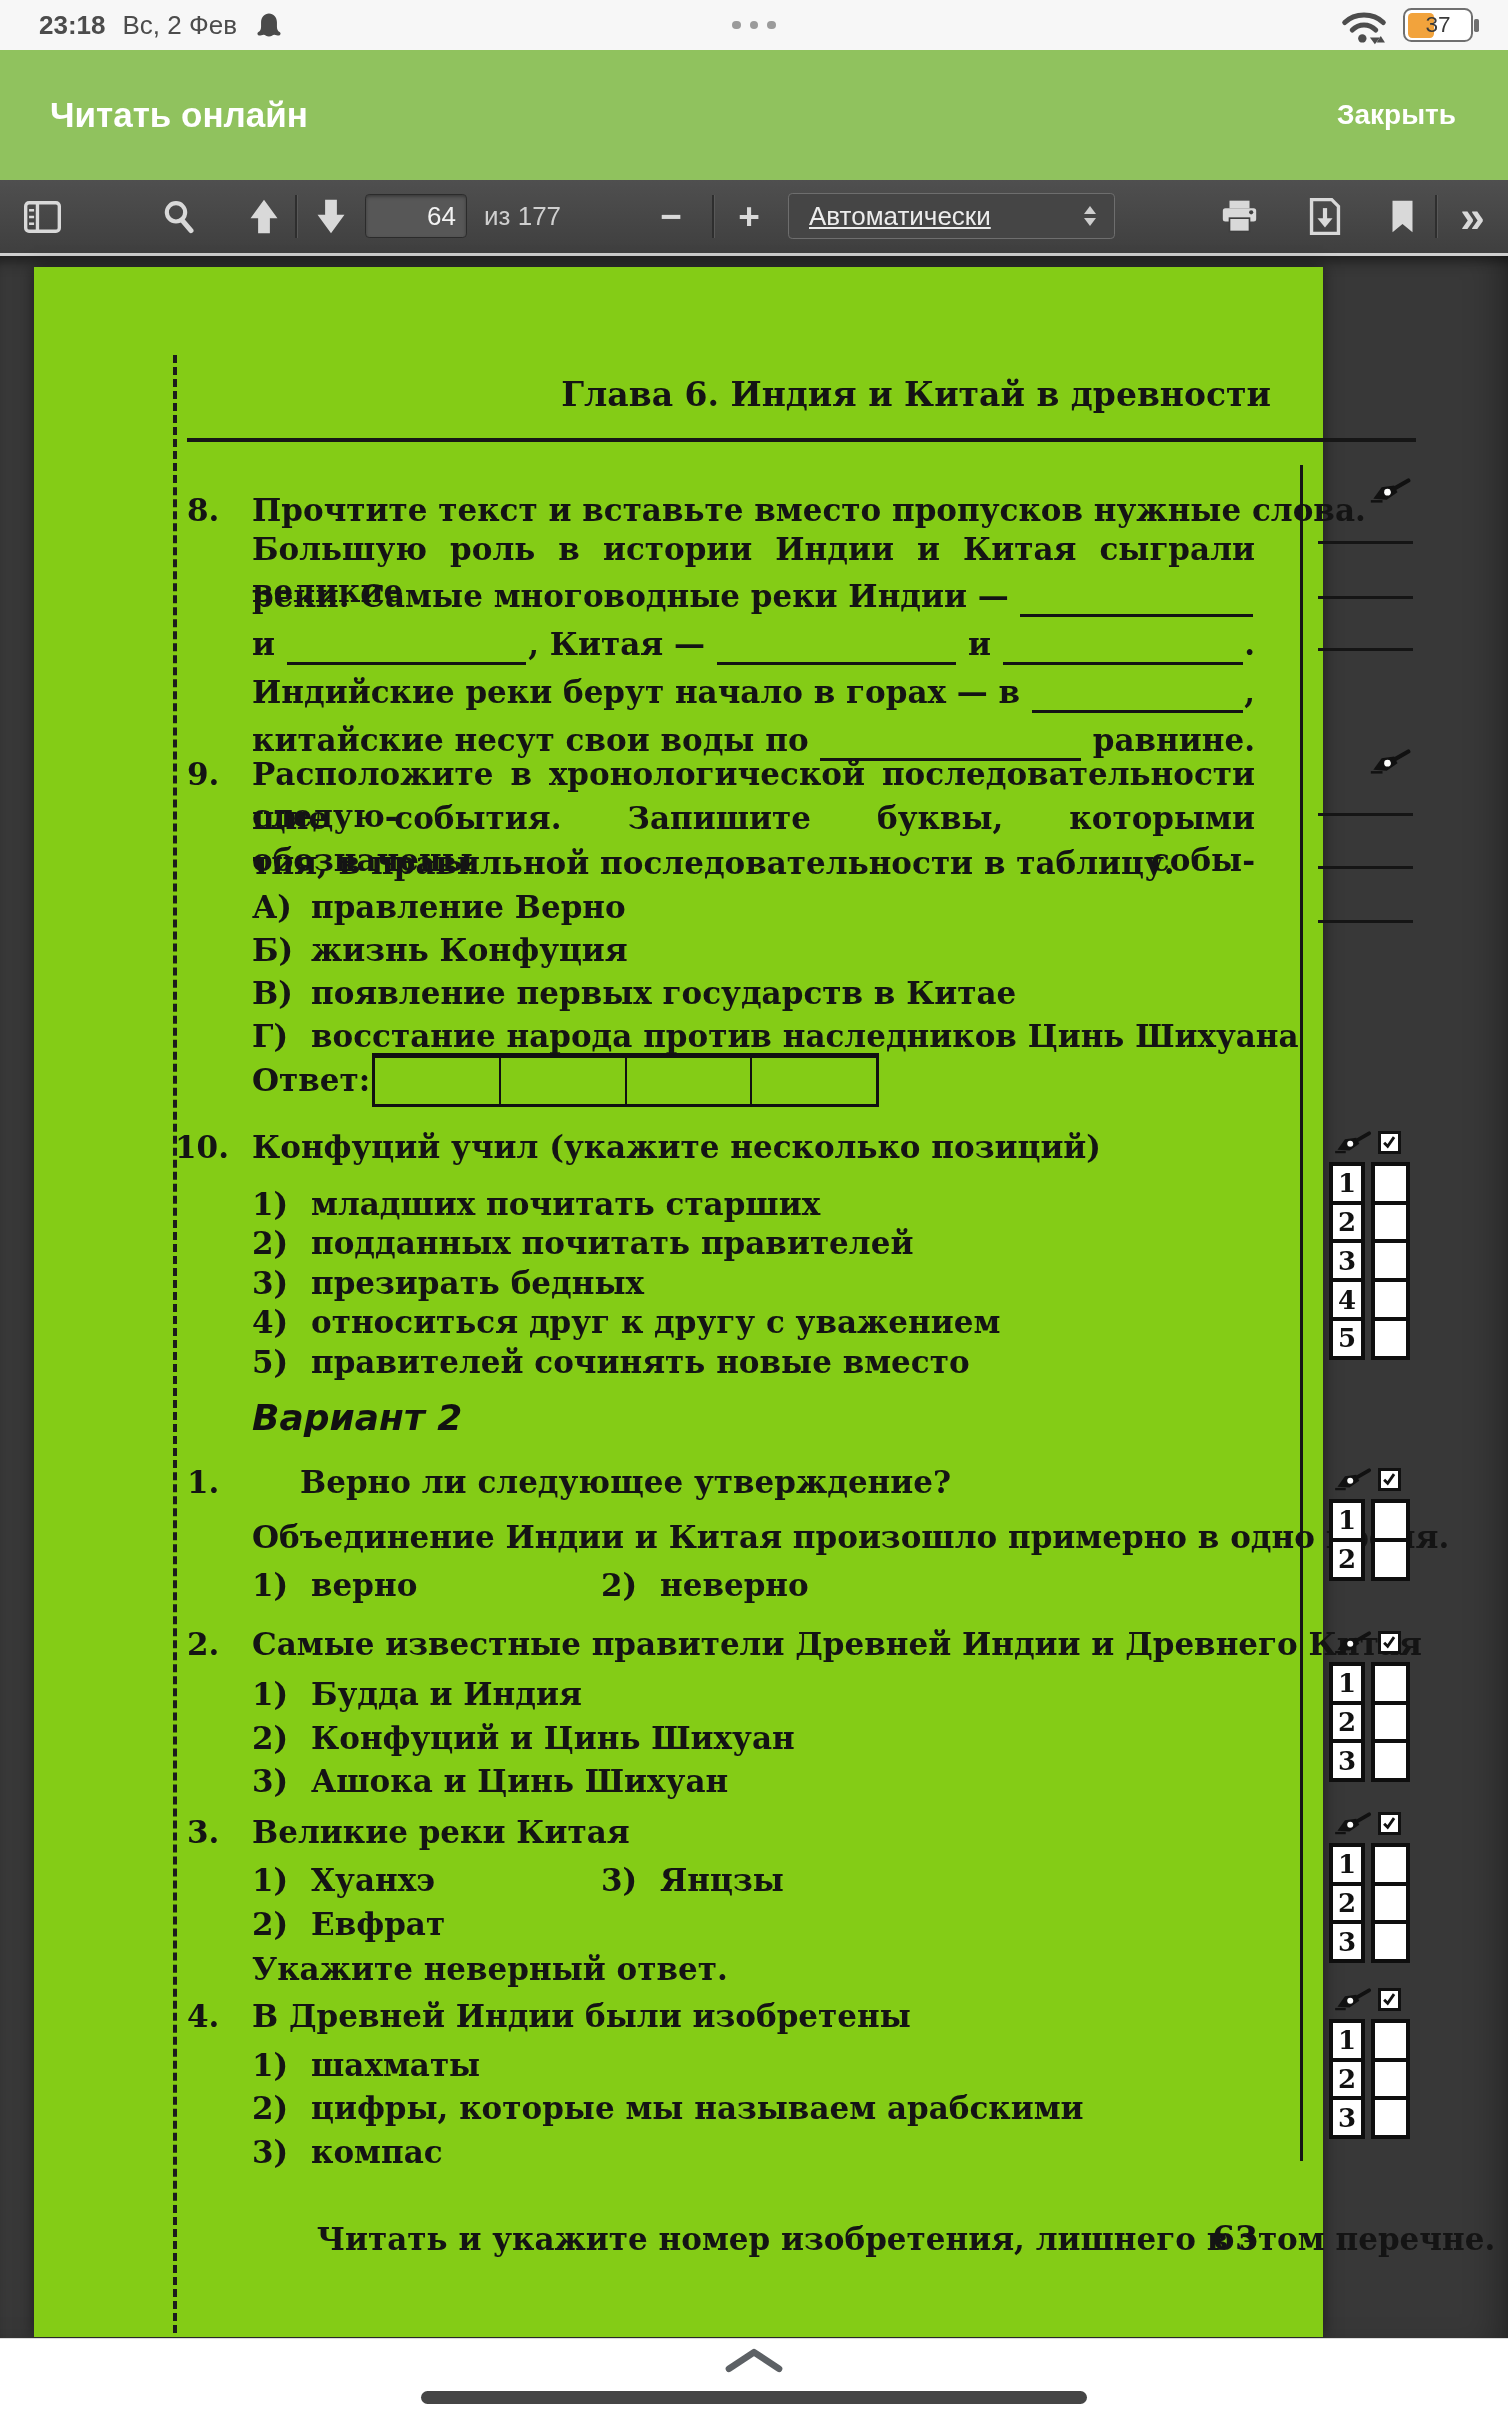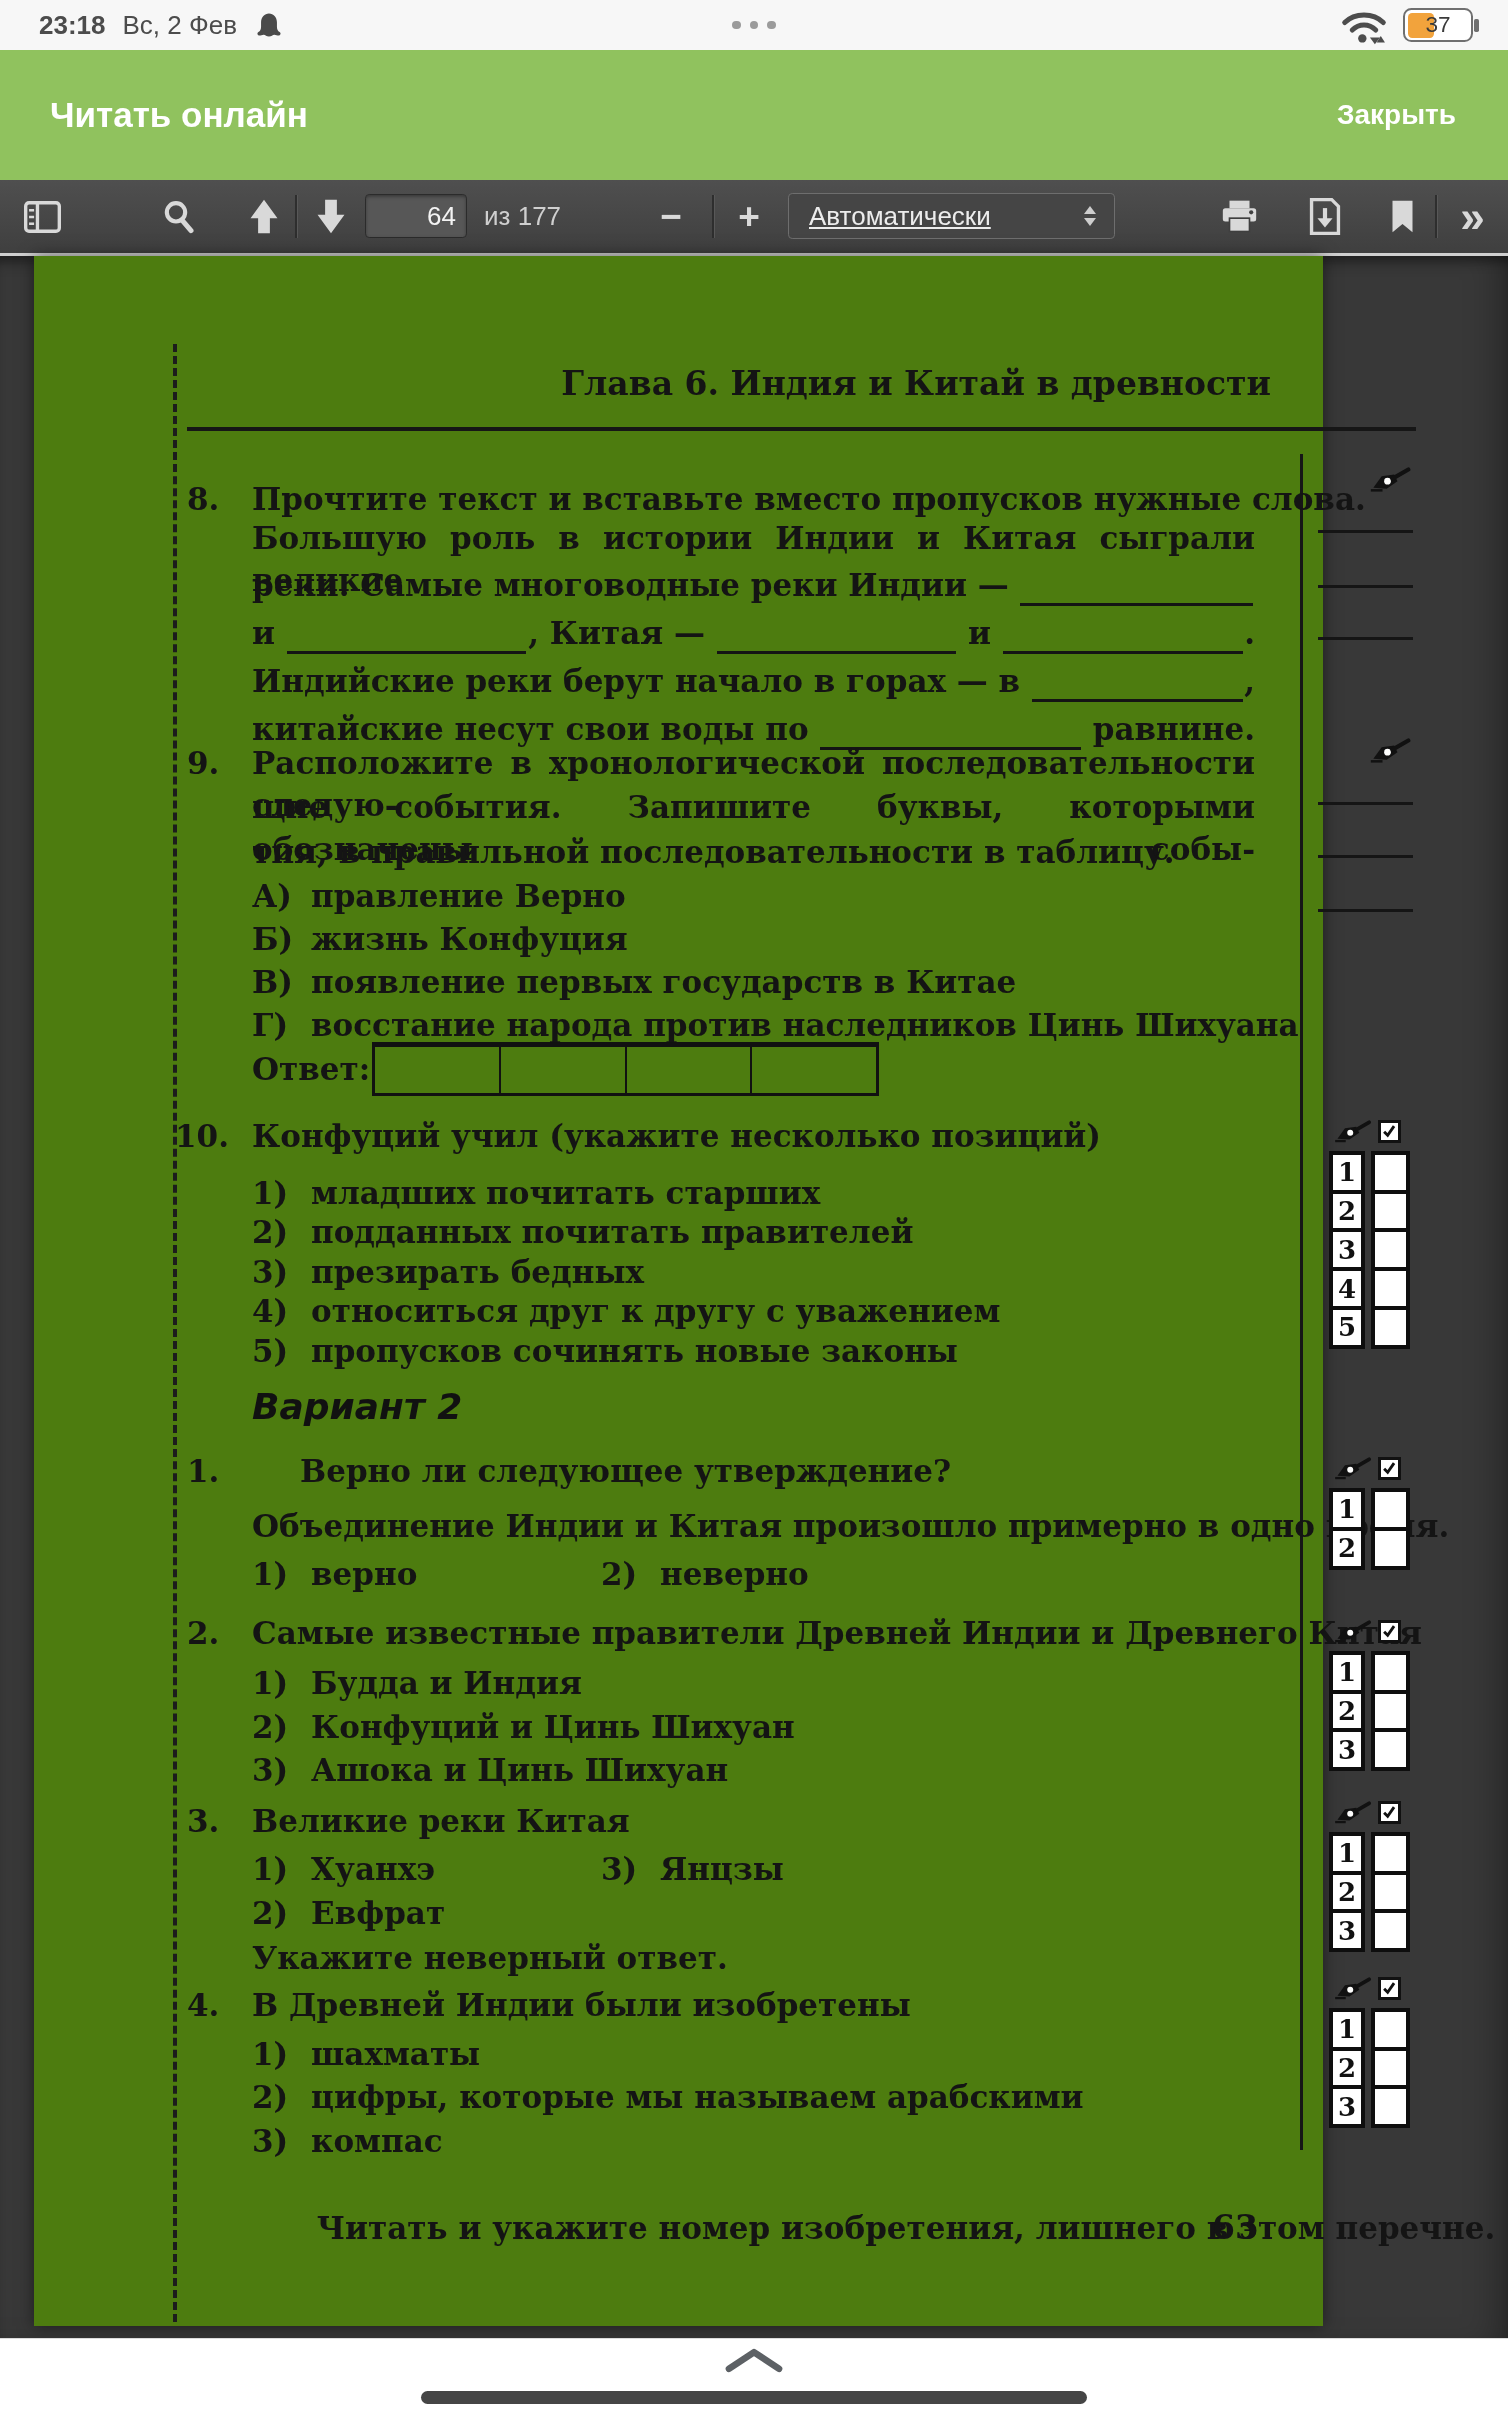--- a/index.html
+++ b/index.html
@@ -49,21 +49,21 @@
   .spinner{display:flex;flex-direction:column;gap:4.2px;margin-right:18.4px;}
   .spinner .up{width:0;height:0;border-left:6.7px solid transparent;border-right:6.7px solid transparent;
                border-bottom:8.4px solid #cdcdcd;}
   .spinner .dn{width:0;height:0;border-left:6.7px solid transparent;border-right:6.7px solid transparent;
                border-top:8.4px solid #cdcdcd;}
   #lightline{position:absolute;left:0;top:253px;width:1508px;height:3.4px;background:#cfcfcf;}
 
   
   #viewer{position:absolute;left:0;top:256px;width:1508px;height:2082px;background:#383838;
           box-shadow:inset 0 11.7px 11.7px -6.7px rgba(0,0,0,.45), inset -25px 0 34px -17px rgba(0,0,0,.35);}
-  #page{position:absolute;left:34px;top:0;width:1289px;height:2070px;background:#4d7c0f;
+  #page{position:absolute;left:34px;top:11px;width:1289px;height:2070px;background:#84cc16;
         box-shadow:0 0 15px rgba(0,0,0,.5);}
 
   .ws{font-family:"DejaVu Serif","Liberation Serif",serif;font-weight:700;color:#141414;}
   .line{position:absolute;font-size:31px;line-height:42px;white-space:nowrap;}
   .wide{width:1003px;}
   .just{text-align:justify;text-align-last:justify;white-space:normal;}
   .spine{position:absolute;left:139px;top:88px;height:1978px;border-left:4.2px dashed #1c1c1c;}
   .vrule{position:absolute;left:1266px;top:198px;height:1696px;width:2.5px;background:#161616;}
   .headrule{position:absolute;left:153px;top:171px;width:1229px;height:4.2px;background:#161616;}
 
@@ -263,21 +263,21 @@
     <div class="line wide" style="left:218px;top:859px;">Конфуций учил (укажите несколько позиций)</div>
     <div class="line wide opt" style="left:218px;top:916px;">
       <span class="onum">1)</span><span>младших почитать старших</span></div>
     <div class="line wide opt" style="left:218px;top:955px;">
       <span class="onum">2)</span><span>подданных почитать правителей</span></div>
     <div class="line wide opt" style="left:218px;top:995px;">
       <span class="onum">3)</span><span>презирать бедных</span></div>
     <div class="line wide opt" style="left:218px;top:1034px;">
       <span class="onum">4)</span><span>относиться друг к другу с уважением</span></div>
     <div class="line wide opt" style="left:218px;top:1074px;">
-      <span class="onum">5)</span><span>пропусков сочинять новые законы</span></div>
+      <span class="onum">5)</span><span>правителей сочинять новые вместо</span></div>
 
     <div class="line variant" style="left:218px;top:1130px;font-style:italic;">Вариант 2</div>
 
     <div class="qn" style="left:153px;top:1194px;">1.</div>
     <div class="line wide" style="left:218px;top:1194px;margin-left:48px;">Верно ли следующее утверждение?</div>
     <div class="line wide" style="left:218px;top:1249px;">Объединение Индии и Китая произошло примерно в одно время.</div>
     <div class="line wide opt" style="left:218px;top:1297px;">
       <span class="col1"><span class="onum">1)</span><span>верно</span></span>
       <span class="opt"><span class="onum">2)</span><span>неверно</span></span>
     </div>

